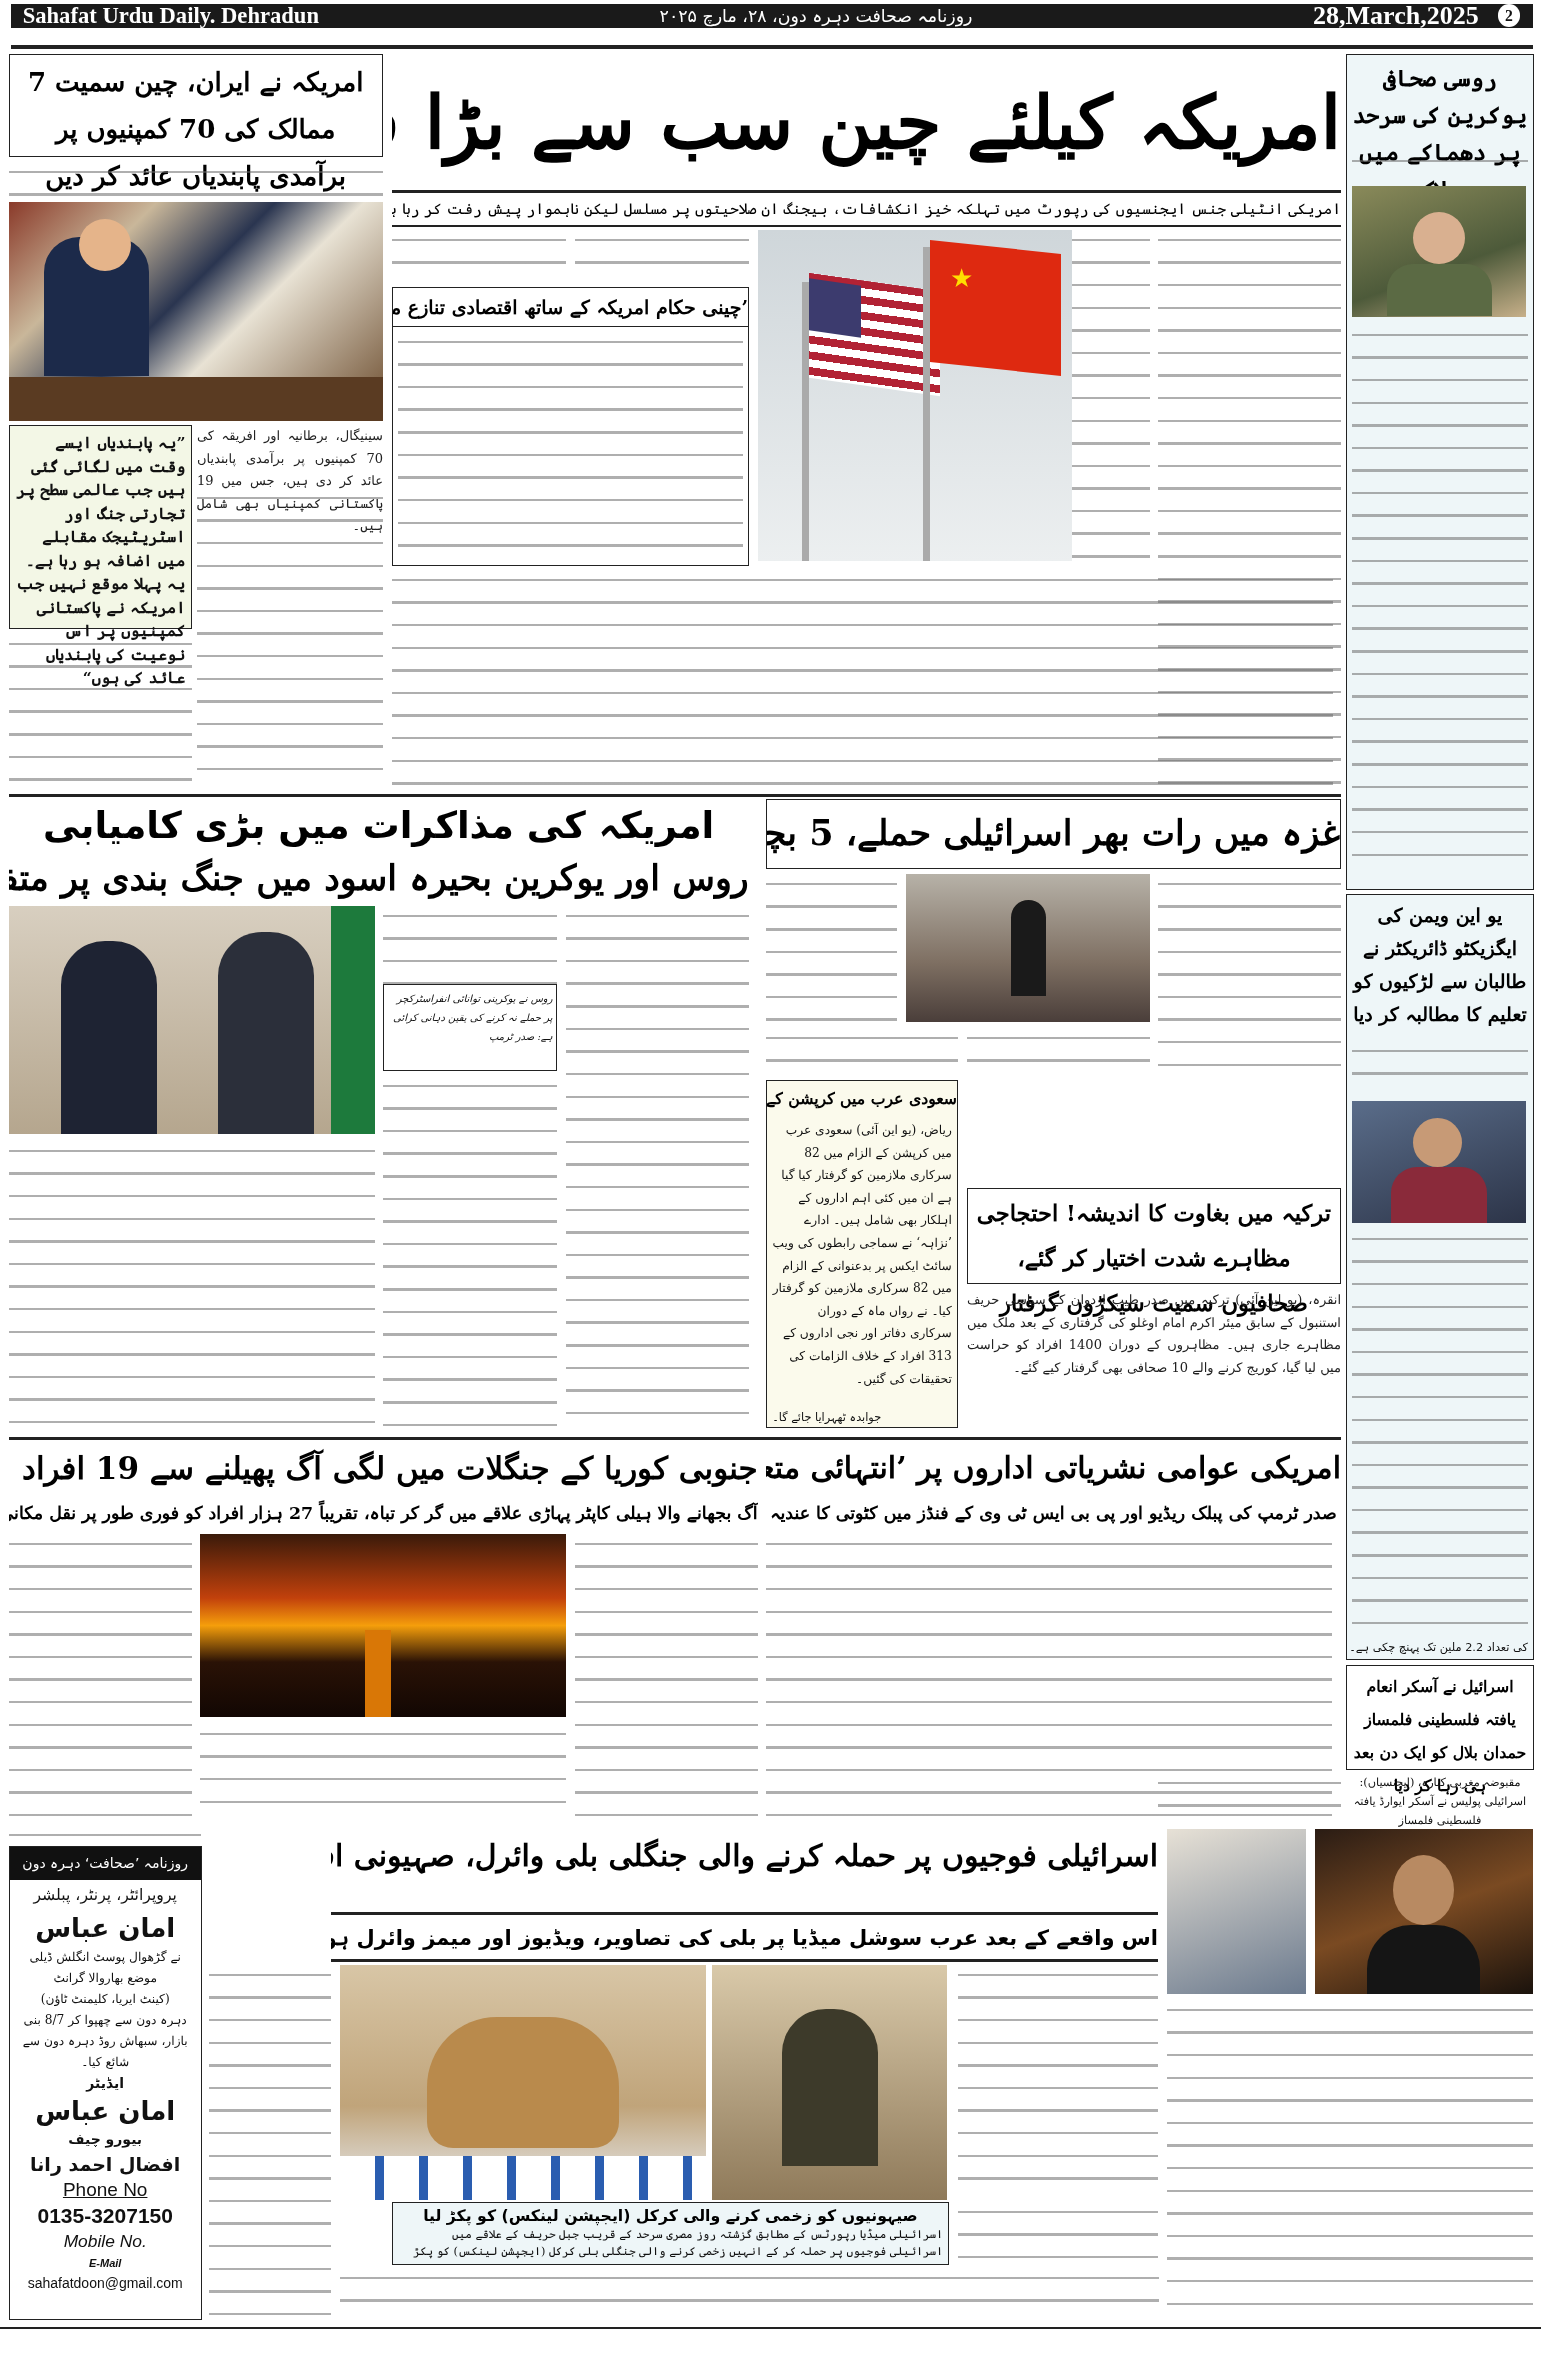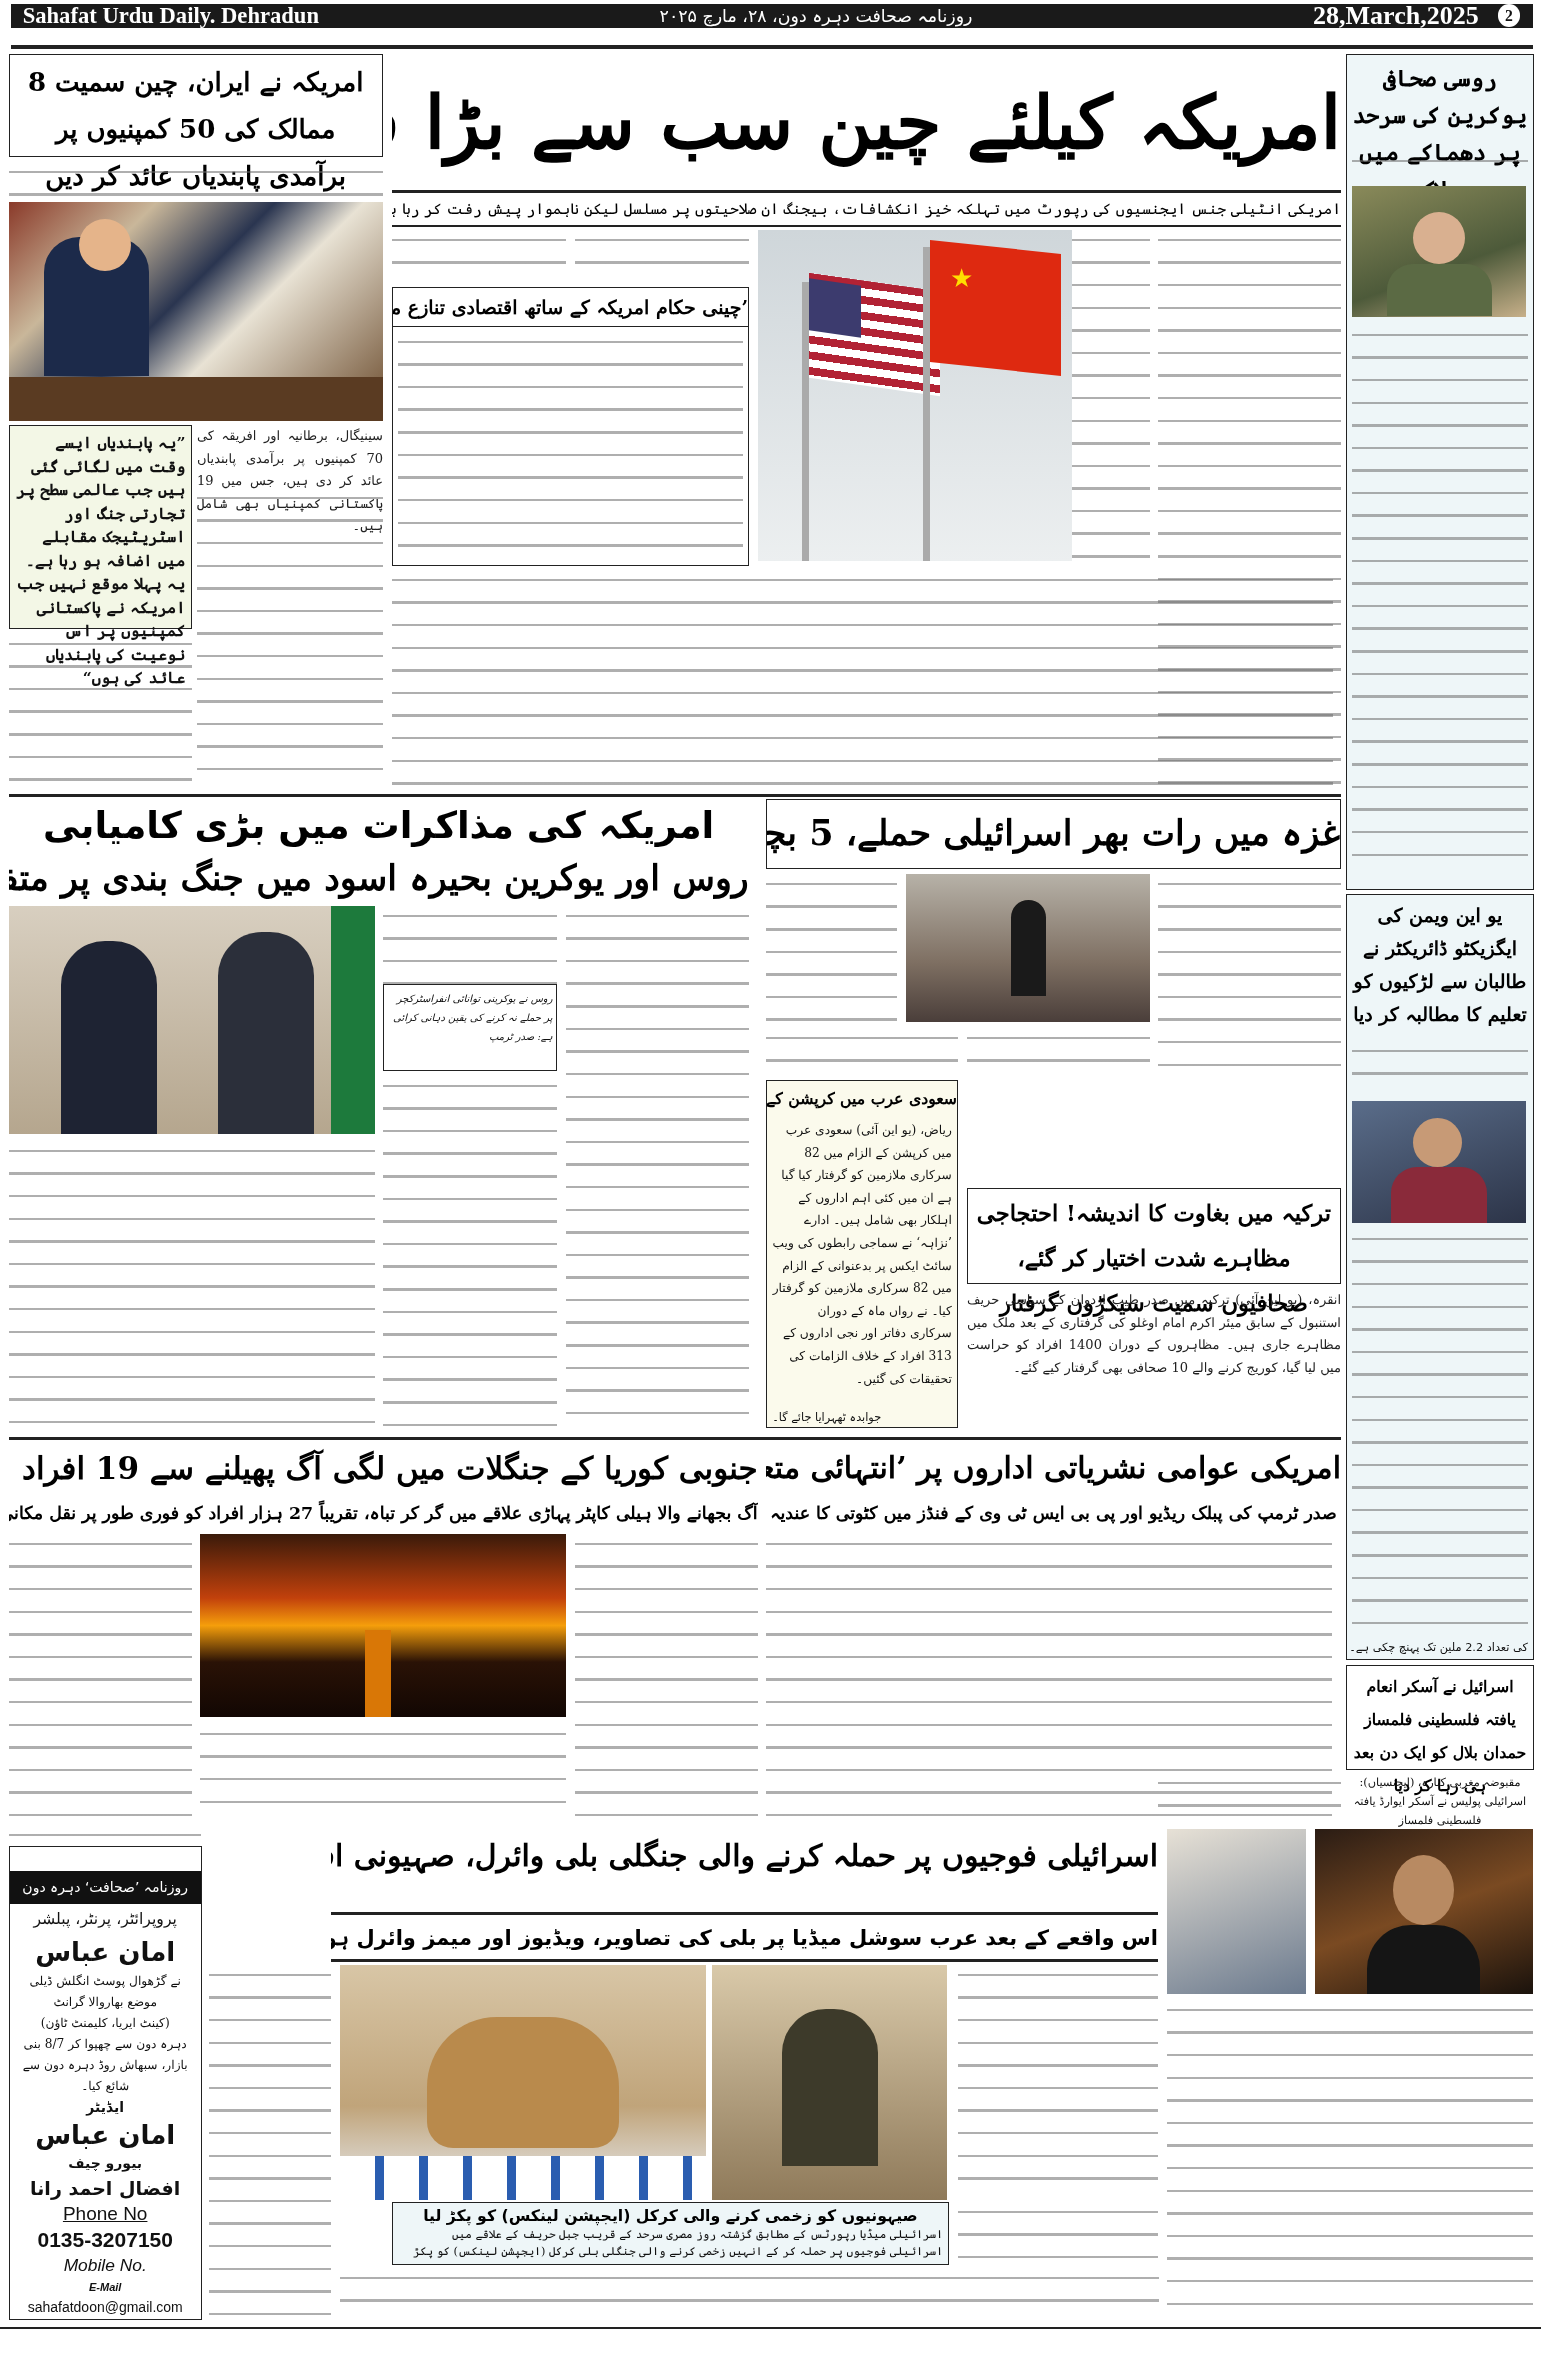--- a/index.html
+++ b/index.html
@@ -32,21 +32,21 @@
   <span class="en">Sahafat Urdu Daily. Dehradun</span>
   <span class="ur">روزنامہ صحافت دہرہ دون، ۲۸، مارچ ۲۰۲۵</span>
   <span class="date">
     <span>28,March,2025</span>
     <span class="pg">2</span>
   </span>
 </div>
 <div class="rule" style="left:10.5px;top:45px;width:1522px;height:4.4px;"></div>
 
 <div class="box" style="left:8.7px;top:54px;width:374px;height:103px;">
-  <div class="hl" style="font-size:26px;line-height:47px;white-space:normal;padding:3.5px 7px;">امریکہ نے ایران، چین سمیت 8 ممالک کی 50 کمپنیوں پر برآمدی پابندیاں عائد کر دیں</div>
+  <div class="hl" style="font-size:26px;line-height:47px;white-space:normal;padding:3.5px 7px;">امریکہ نے ایران، چین سمیت 7 ممالک کی 70 کمپنیوں پر برآمدی پابندیاں عائد کر دیں</div>
 </div>
 <div class="col lines" style="left:8.7px;top:162px;width:374px;height:35px;"></div>
 <div class="img" style="left:8.7px;top:202px;width:374px;height:219px;background:linear-gradient(135deg,#8a3a2a 0%,#c9b79a 25%,#2a3550 45%,#e8e2d4 60%,#6b4b2c 100%);">
   <div style="position:absolute;left:35px;top:35px;width:105px;height:139px;background:#1c2a4a;border-radius:35px 35px 0 0;"></div>
   <div style="position:absolute;left:70px;top:17.4px;width:52px;height:52px;background:#e5b48a;border-radius:50%;"></div>
   <div style="position:absolute;left:0;bottom:0;width:374px;height:44px;background:#5a3b22;"></div>
 </div>
 <div class="box tint" style="left:8.7px;top:425px;width:183px;height:204px;padding:5.2px;">
   <div class="urdu" style="font-family:'DejaVu Serif',serif;font-size:15.7px;line-height:23.5px;font-weight:bold;">”یہ پابندیاں ایسے وقت میں لگائی گئی ہیں جب عالمی سطح پر تجارتی جنگ اور اسٹریٹیجک مقابلے میں اضافہ ہو رہا ہے۔ یہ پہلا موقع نہیں جب امریکہ نے پاکستانی کمپنیوں پر اس نوعیت کی پابندیاں عائد کی ہوں“</div>
 </div>
@@ -183,21 +183,21 @@
   <div class="hl" style="font-size:15.7px;line-height:21px;font-family:'DejaVu Sans',sans-serif;">صیہونیوں کو زخمی کرنے والی کرکل (ایجپشن لینکس) کو پکڑ لیا</div>
   <div class="urdu" style="font-family:'DejaVu Serif',serif;font-size:11.3px;line-height:17.4px;height:35px;overflow:hidden;">اسرائیلی میڈیا رپورٹس کے مطابق گزشتہ روز مصری سرحد کے قریب جبل حریف کے علاقے میں اسرائیلی فوجیوں پر حملہ کر کے انہیں زخمی کرنے والی جنگلی بلی کرکل (ایجپشن لینکس) کو پکڑ لیا ہے۔</div>
 </div>
 <div class="col lines" style="left:209px;top:1965px;width:122px;height:357px;"></div>
 <div class="col lines" style="left:340px;top:2268px;width:819px;height:52px;"></div>
 <div class="col lines" style="left:958px;top:2202px;width:200px;height:70px;"></div>
 
 <div class="col lines" style="left:8.7px;top:1825px;width:192px;height:17.4px;"></div>
 
 <div class="box" style="left:8.7px;top:1846px;width:193px;height:474px;text-align:center;">
-  <div style="background:#111;color:#fff;font-size:14px;line-height:33px;direction:rtl;margin-top:24px;">روزنامہ ’صحافت‘ دہرہ دون</div>
+  <div style="background:#111;color:#fff;font-size:14px;line-height:33px;direction:rtl;">روزنامہ ’صحافت‘ دہرہ دون</div>
   <div style="font-family:'DejaVu Serif',serif;font-size:15.7px;line-height:30px;direction:rtl;">پروپرائٹر، پرنٹر، پبلشر</div>
   <div style="font-family:'DejaVu Sans',sans-serif;font-weight:bold;font-size:26px;line-height:37px;direction:rtl;">امان عباس</div>
   <div style="font-family:'DejaVu Serif',serif;font-size:12.2px;line-height:21px;direction:rtl;">نے گڑھوال پوسٹ انگلش ڈیلی</div>
   <div style="font-family:'DejaVu Serif',serif;font-size:12.2px;line-height:21px;direction:rtl;">موضع بھاروالا گرانٹ</div>
   <div style="font-family:'DejaVu Serif',serif;font-size:12.2px;line-height:21px;direction:rtl;">(کینٹ ایریا، کلیمنٹ ٹاؤن)</div>
   <div style="font-family:'DejaVu Serif',serif;font-size:12.2px;line-height:21px;direction:rtl;">دہرہ دون سے چھپوا کر 8/7 بنی</div>
   <div style="font-family:'DejaVu Serif',serif;font-size:12.2px;line-height:21px;direction:rtl;">بازار، سبھاش روڈ دہرہ دون سے شائع کیا۔</div>
   <div style="font-weight:bold;font-size:14px;line-height:21px;direction:rtl;">ایڈیٹر</div>
   <div style="font-weight:bold;font-size:26px;line-height:35px;direction:rtl;">امان عباس</div>
   <div style="font-weight:bold;font-size:14px;line-height:21px;direction:rtl;">بیورو چیف</div>

